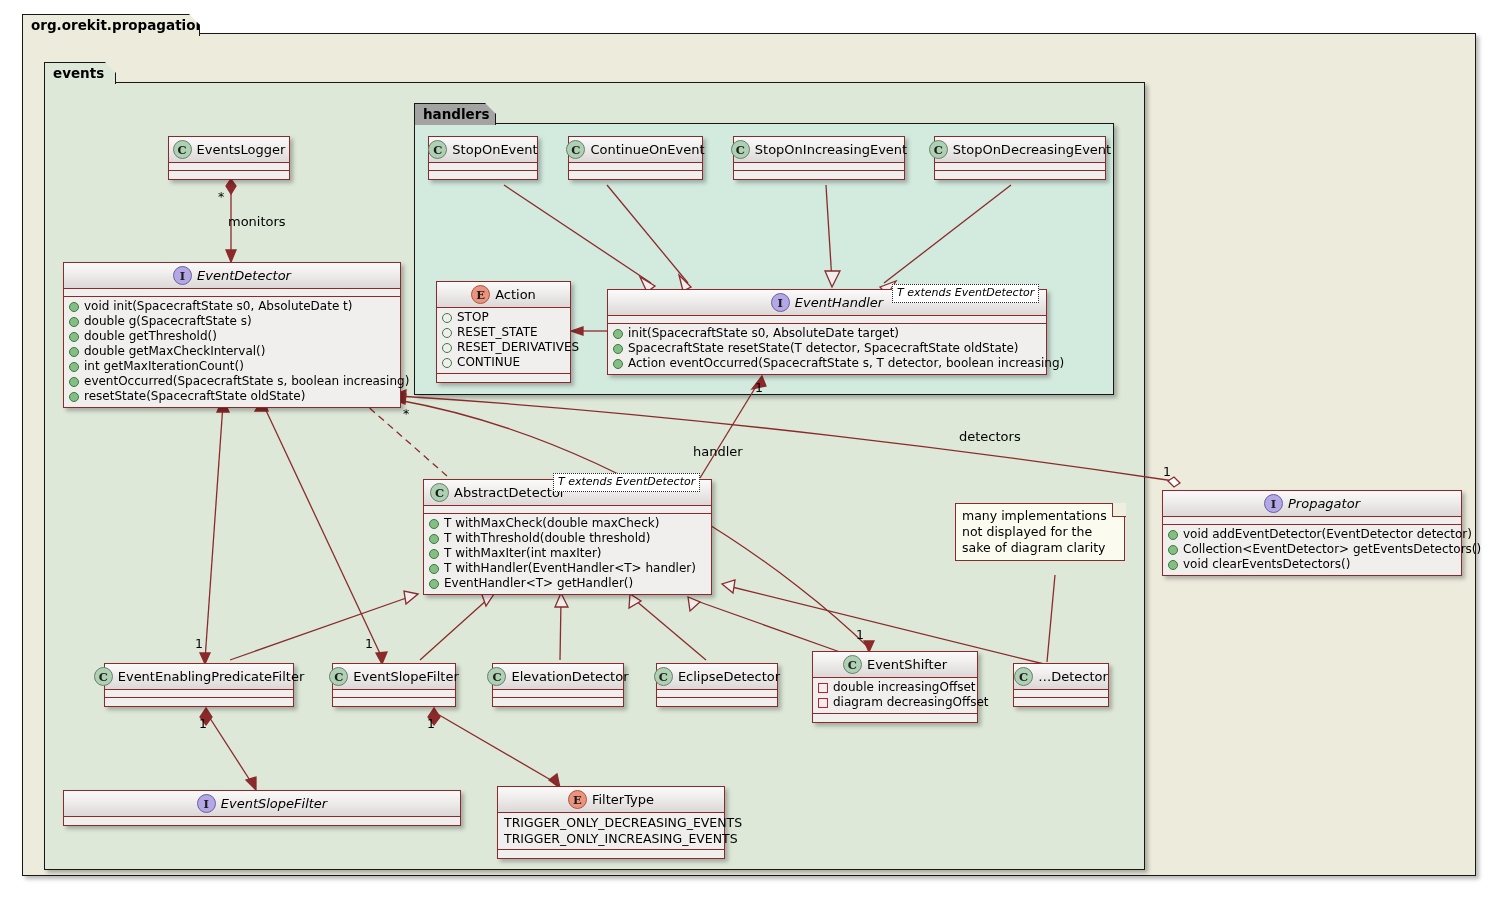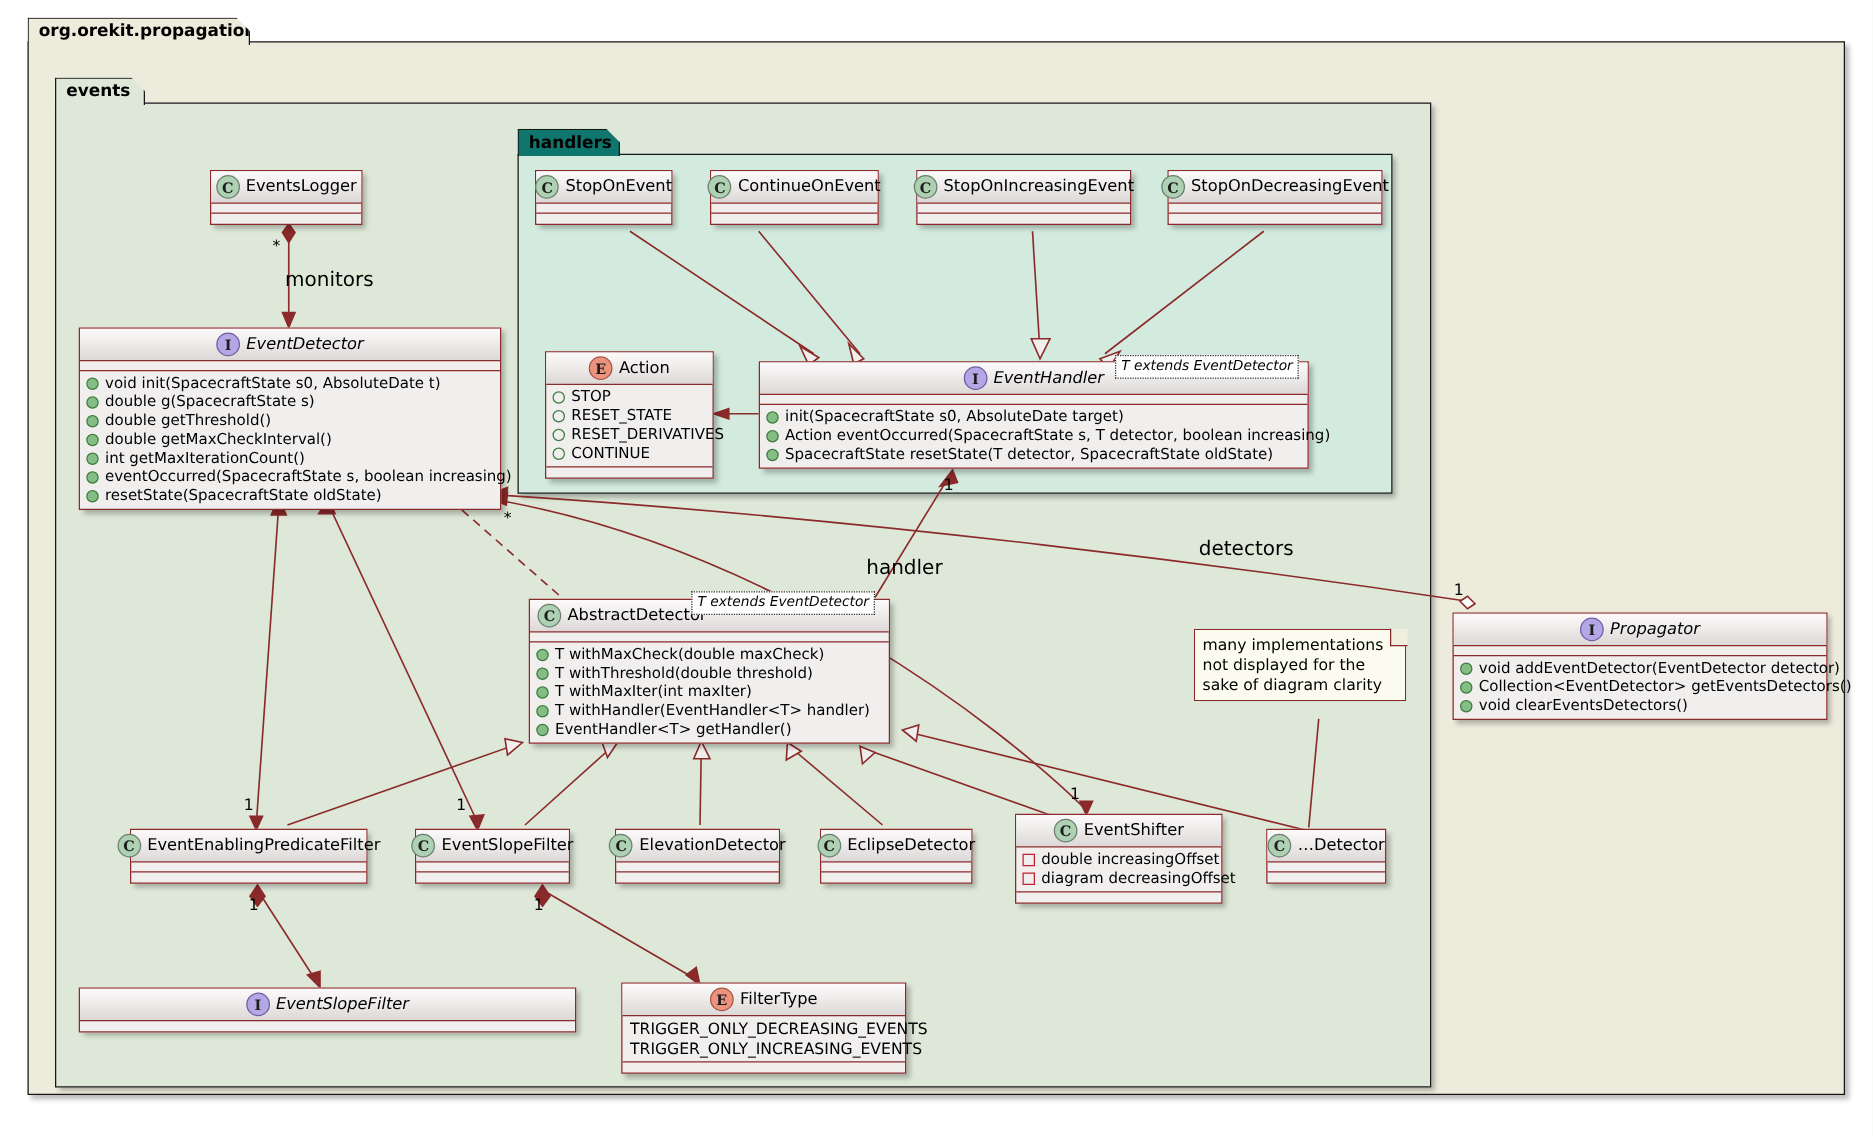--- a/index.html
+++ b/index.html
@@ -39,21 +39,21 @@
     padding: 0 18px 0 8px;
     font-size: 13.5px;
     font-weight: bold;
     color: #000000;
     white-space: nowrap;
     
     clip-path: polygon(0 0, calc(100% - 11px) 0, 100% 11px, 100% 100%, 0 100%);
   }
   .tab-outer { background: #ECEBDC; }
   .tab-mid   { background: #DDE8D8; text-align: right; }
-  .tab-inner { background: #0f766e; }
+  .tab-inner { background: #a3a3a3; }
 
   
   .cls {
     position: absolute;
     box-sizing: border-box;
     border: 1.2px solid #8B2A2A;
     background: #F1EEEE;
     box-shadow: 3px 3px 4px rgba(0,0,0,0.26);
     font-size: 12.5px;
     color: #000000;
@@ -149,21 +149,21 @@
     width: 13px; height: 13px;
     border-left: 1.3px solid #8B2A2A;
     border-bottom: 1.3px solid #8B2A2A;
     background: #EFEFE0;
     z-index: 23;
   }
 
   
   .edge-label {
     position: absolute;
-    font-size: 16px;
+    font-size: 13px;
     color: #000;
     white-space: nowrap;
     z-index: 24;
   }
   .edge-mult {
     position: absolute;
     font-size: 12.5px;
     color: #000;
     white-space: nowrap;
     z-index: 24;
@@ -402,25 +402,25 @@
       <span class="cls-name abstract">EventHandler</span>
     </div>
     <div class="comp empty"></div>
     <div class="comp">
       <div class="member">
           <span class="vis vis-pub-method"></span>
           <span class="member-text">init(SpacecraftState s0, AbsoluteDate target)</span>
         </div>
       <div class="member">
           <span class="vis vis-pub-method"></span>
+          <span class="member-text">SpacecraftState resetState(T detector, SpacecraftState oldState)</span>
+        </div>
+      <div class="member">
+          <span class="vis vis-pub-method"></span>
           <span class="member-text">Action eventOccurred(SpacecraftState s, T detector, boolean increasing)</span>
-        </div>
-      <div class="member">
-          <span class="vis vis-pub-method"></span>
-          <span class="member-text">SpacecraftState resetState(T detector, SpacecraftState oldState)</span>
         </div>
     </div>
   </div>
   <div class="generic" style="left:892px; top:284px;">T extends EventDetector</div>
 
   <div class="cls" style="left:423px; top:479px; width:289px;">
     <div class="cls-title wide-title">
       <span class="badge badge-c">C</span>
       <span class="cls-name">AbstractDetector</span>
     </div>

